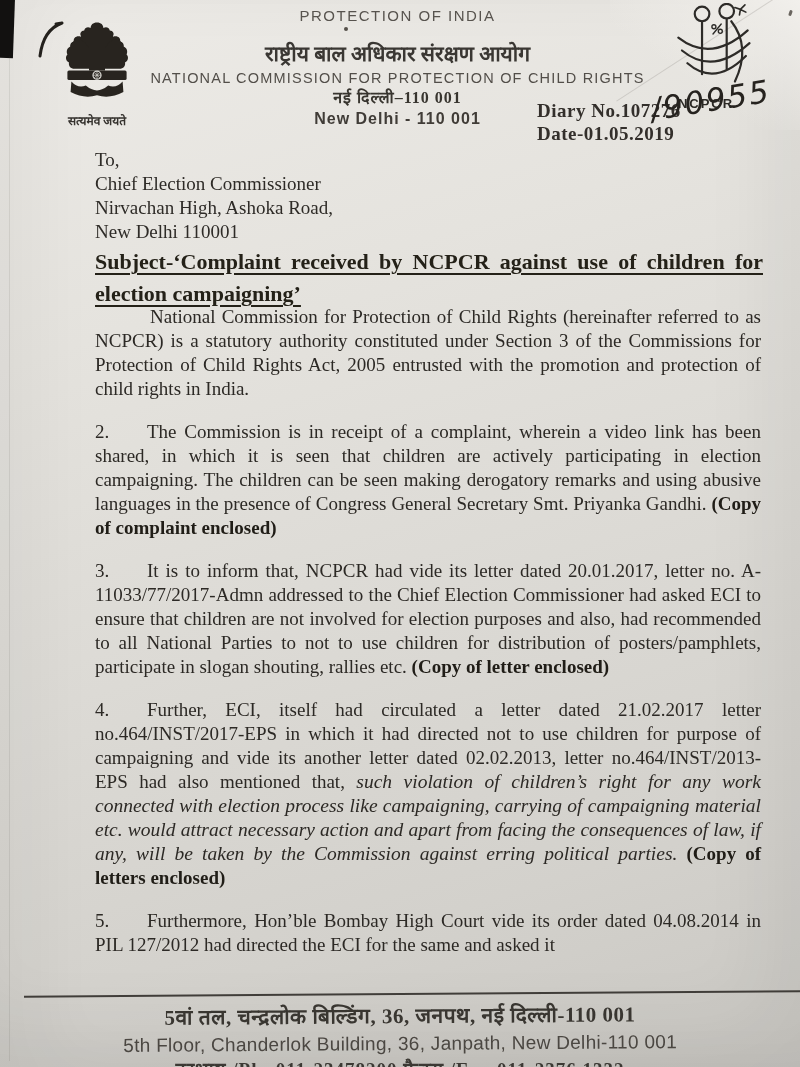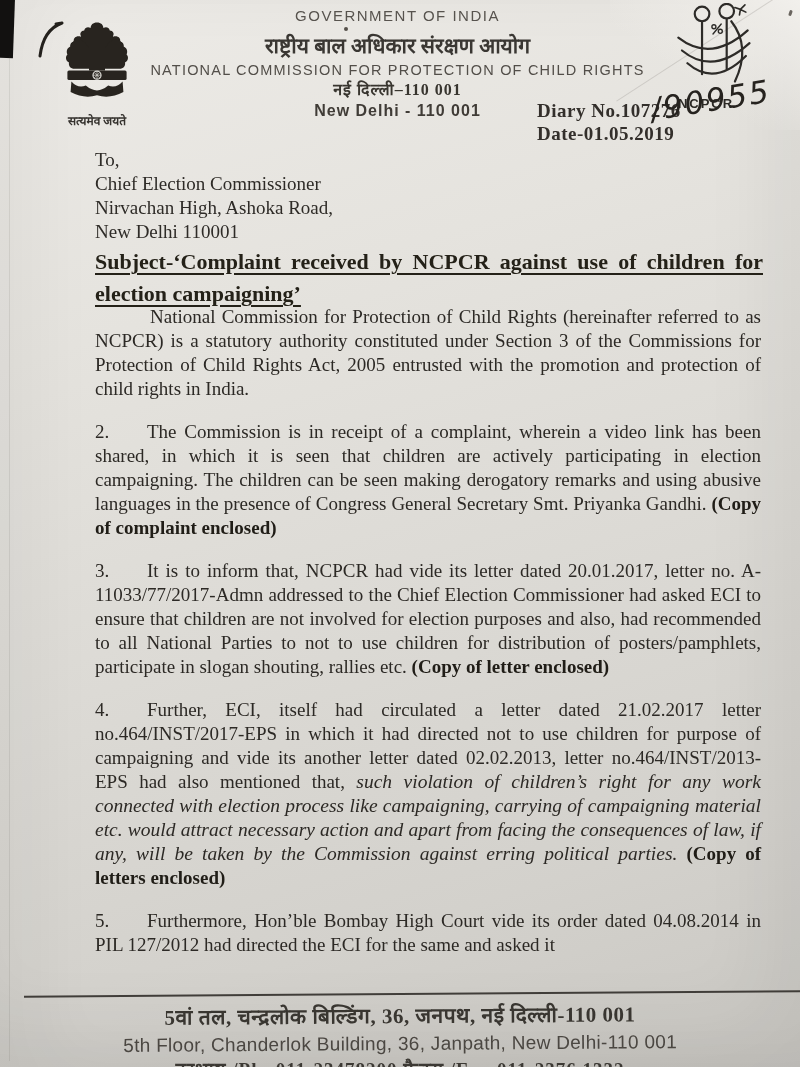--- a/index.html
+++ b/index.html
@@ -22,21 +22,21 @@
 
   
   .emblem{position:absolute;left:57px;top:20px;width:80px;height:96px;}
   .motto{position:absolute;left:37px;top:112px;width:120px;text-align:center;
     font-size:12px;font-weight:bold;color:#36332f;}
   .pen-stroke{position:absolute;left:36px;top:20px;width:30px;height:40px;}
   .hdr{position:absolute;left:115px;top:4px;width:565px;text-align:center;}
   .hdr .hi1{font-size:22px;font-weight:bold;color:#3a3733;letter-spacing:1px;}
   .hdr .en1{font-size:15px;font-family:"Liberation Sans",sans-serif;letter-spacing:1.5px;color:#565younger…}
   .hdr .en1{font-size:15px;font-family:"Liberation Sans",sans-serif;letter-spacing:1.5px;color:#57534e;margin-top:3px;}
-  .hdr .hi2{font-size:21px;font-weight:bold;color:#3a3733;margin-top:7px;}
+  .hdr .hi2{font-size:21px;font-weight:bold;color:#3a3733;margin-top:15px;}
   .hdr .en2{font-size:14.5px;font-family:"Liberation Sans",sans-serif;letter-spacing:1.2px;color:#524e49;margin-top:3px;}
   .hdr .hi3{font-size:16px;font-weight:bold;color:#38352f;margin-top:0;letter-spacing:1px;}
   .hdr .en3{font-size:16px;font-family:"Liberation Sans",sans-serif;font-weight:bold;color:#403c37;margin-top:2px;letter-spacing:1px;}
 
   .ncpcr-logo{position:absolute;left:673px;top:3px;width:80px;height:84px;}
   .ncpcr-label{position:absolute;left:648px;top:96px;width:116px;text-align:center;
     font-family:"Liberation Sans",sans-serif;font-weight:bold;font-size:13px;letter-spacing:2px;color:#2b2925;}
   .diary{position:absolute;left:537px;top:100px;font-size:19px;font-weight:700;color:#332f2b;letter-spacing:0.5px;}
   .diary-hand{position:absolute;left:650px;top:82px;font-size:31px;font-style:italic;
     color:#26231f;transform:rotate(-9deg);letter-spacing:2px;font-family:"DejaVu Sans",sans-serif;}
@@ -89,21 +89,21 @@
     </g>
     <circle cx="50" cy="68" r="5" fill="none" stroke="#d8d6d1" stroke-width="1.6"></circle>
     <path d="M50 63 L50 73 M45 68 L55 68 M46.5 64.5 L53.5 71.5 M46.5 71.5 L53.5 64.5" stroke="#d8d6d1" stroke-width="0.9"></path>
   </svg>
   <div class="motto">सत्यमेव जयते</div>
   <svg class="pen-stroke" viewBox="0 0 30 40">
     <path d="M4 36 C6 20 12 8 26 3 M26 3 l-6 1" fill="none" stroke="#23201c" stroke-width="3" stroke-linecap="round"></path>
   </svg>
 
   <div class="hdr">
-    <div class="en1">GOVERNMENT OF INDIA</div>
+    <div class="en1">PROTECTION OF INDIA</div>
     <div class="hi2">राष्ट्रीय बाल अधिकार संरक्षण आयोग</div>
     <div class="en2">NATIONAL COMMISSION FOR PROTECTION OF CHILD RIGHTS</div>
     <div class="hi3">नई दिल्ली–110 001</div>
     <div class="en3">New Delhi - 110 001</div>
   </div>
 
   <svg class="ncpcr-logo" viewBox="0 0 84 92" fill="none" stroke="#2d2b28" stroke-width="2.4" stroke-linecap="round">
     <circle cx="30" cy="12" r="8"></circle>
     <path d="M30 20 L30 78"></path>
     <circle cx="57" cy="9" r="8"></circle>

